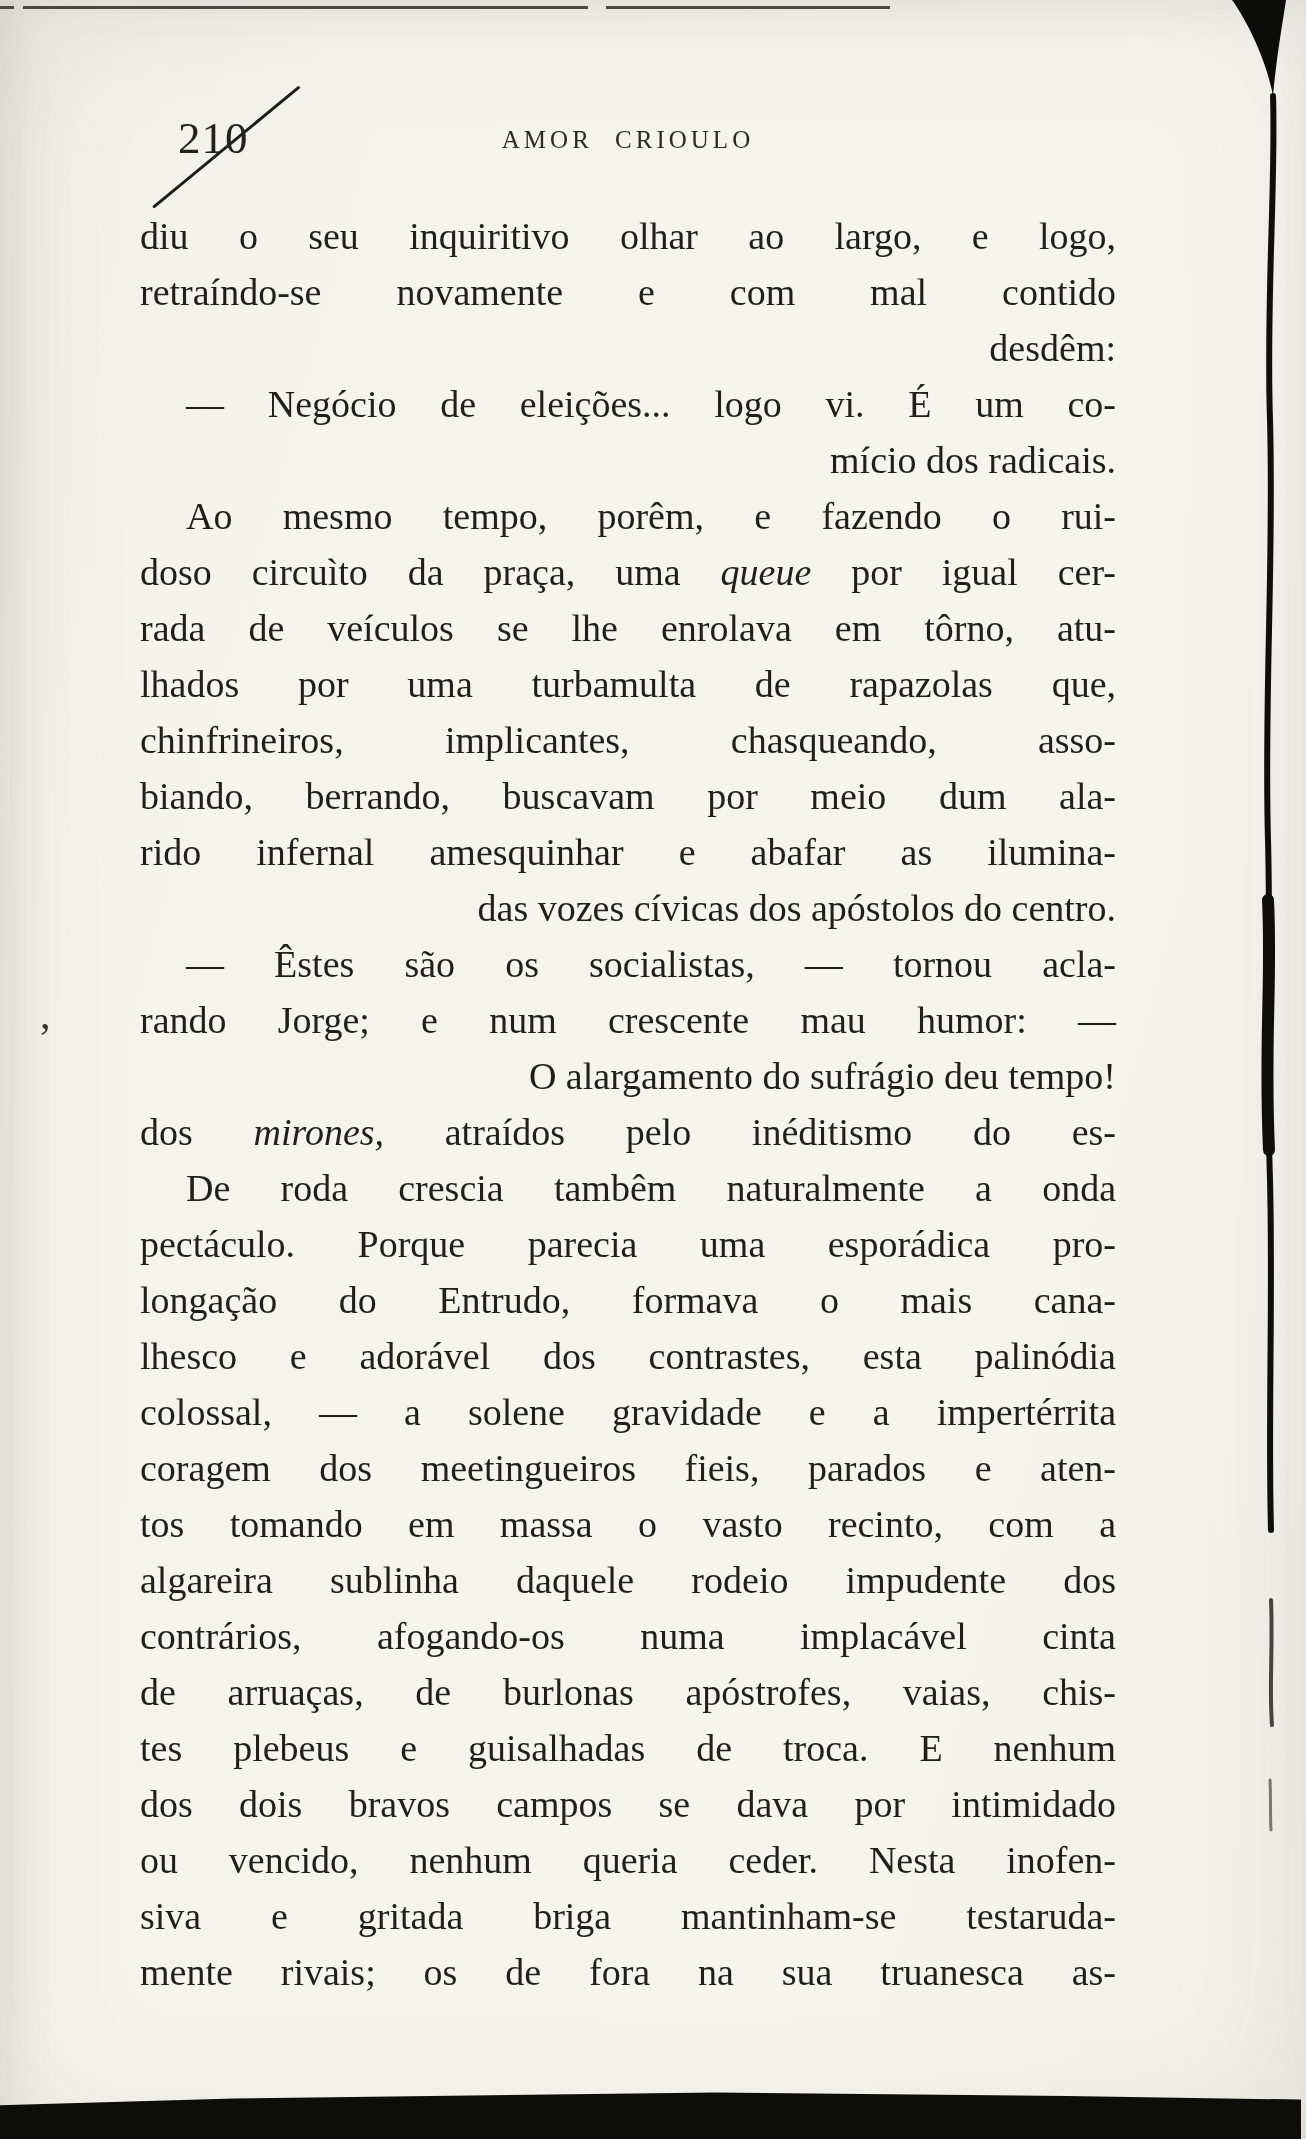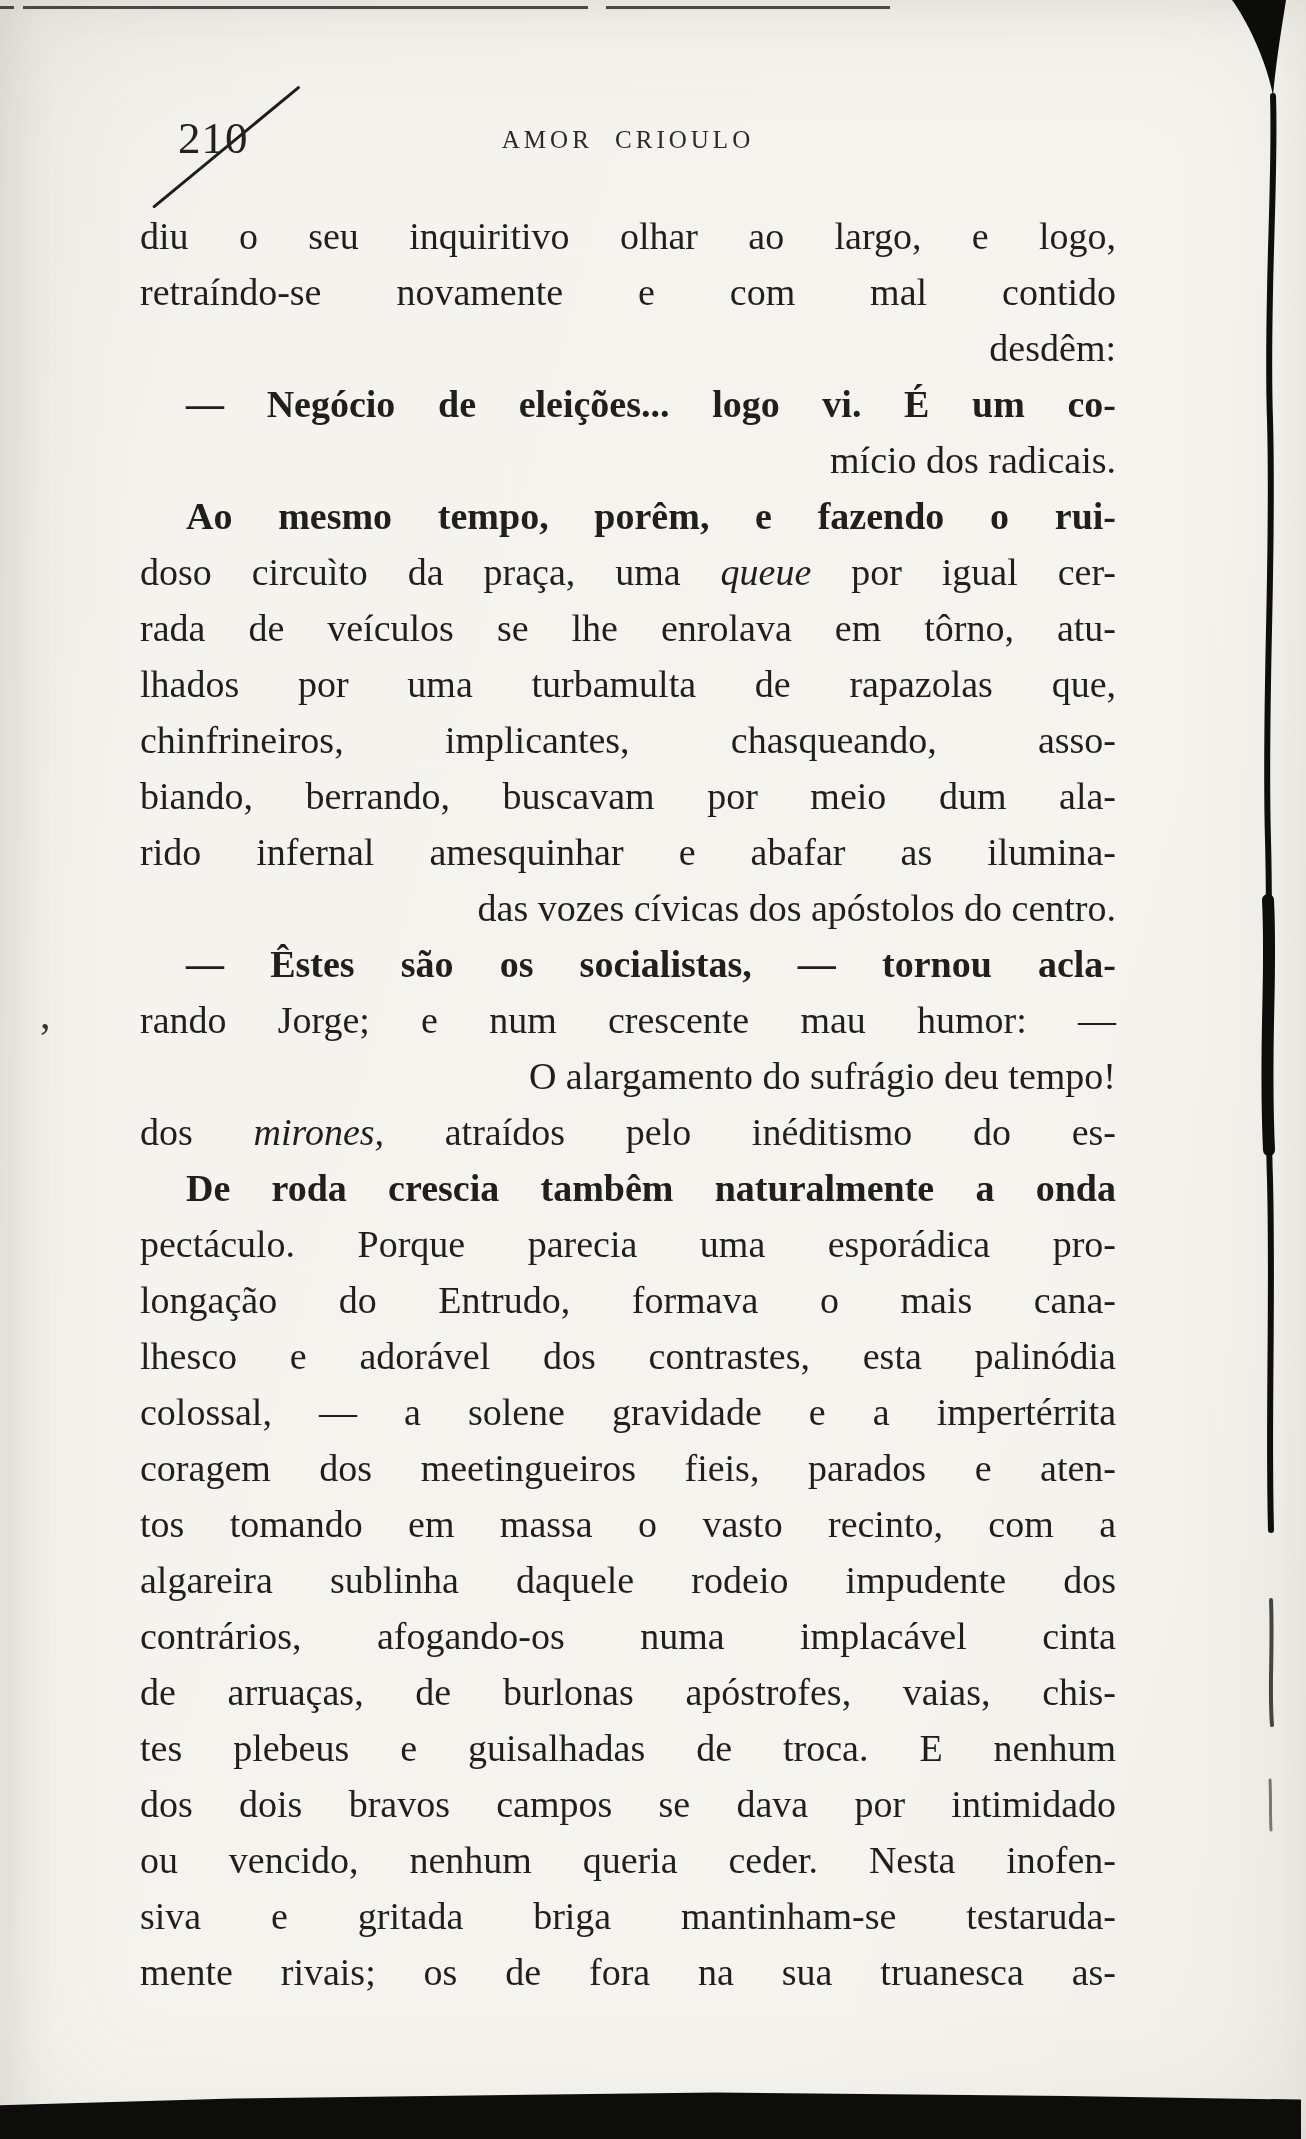--- a/index.html
+++ b/index.html
@@ -40,21 +40,21 @@
     position:absolute;left:140px;right:190px;top:126px;text-align:center;
     font-size:25px;color:#2b2a26;letter-spacing:4px;word-spacing:12px;
   }
   
   .text-block{
     position:absolute;left:140px;top:208px;width:976px;
     font-size:38px;line-height:56px;color:#201f1c;
   }
   .line{white-space:normal;text-align:right;}
   .line.jst{text-align:justify;text-align-last:justify;}
-  .line.ind{text-indent:46px;font-weight:bold;}
+  .line.ind{text-indent:46px;}
   .line i{font-style:italic;}
 </style>
 </head>
 <body>
 
 <div class="page">
 
   <div class="top-line"></div>
 
   <svg class="edge-svg" viewBox="0 0 82 2139" aria-hidden="true">

